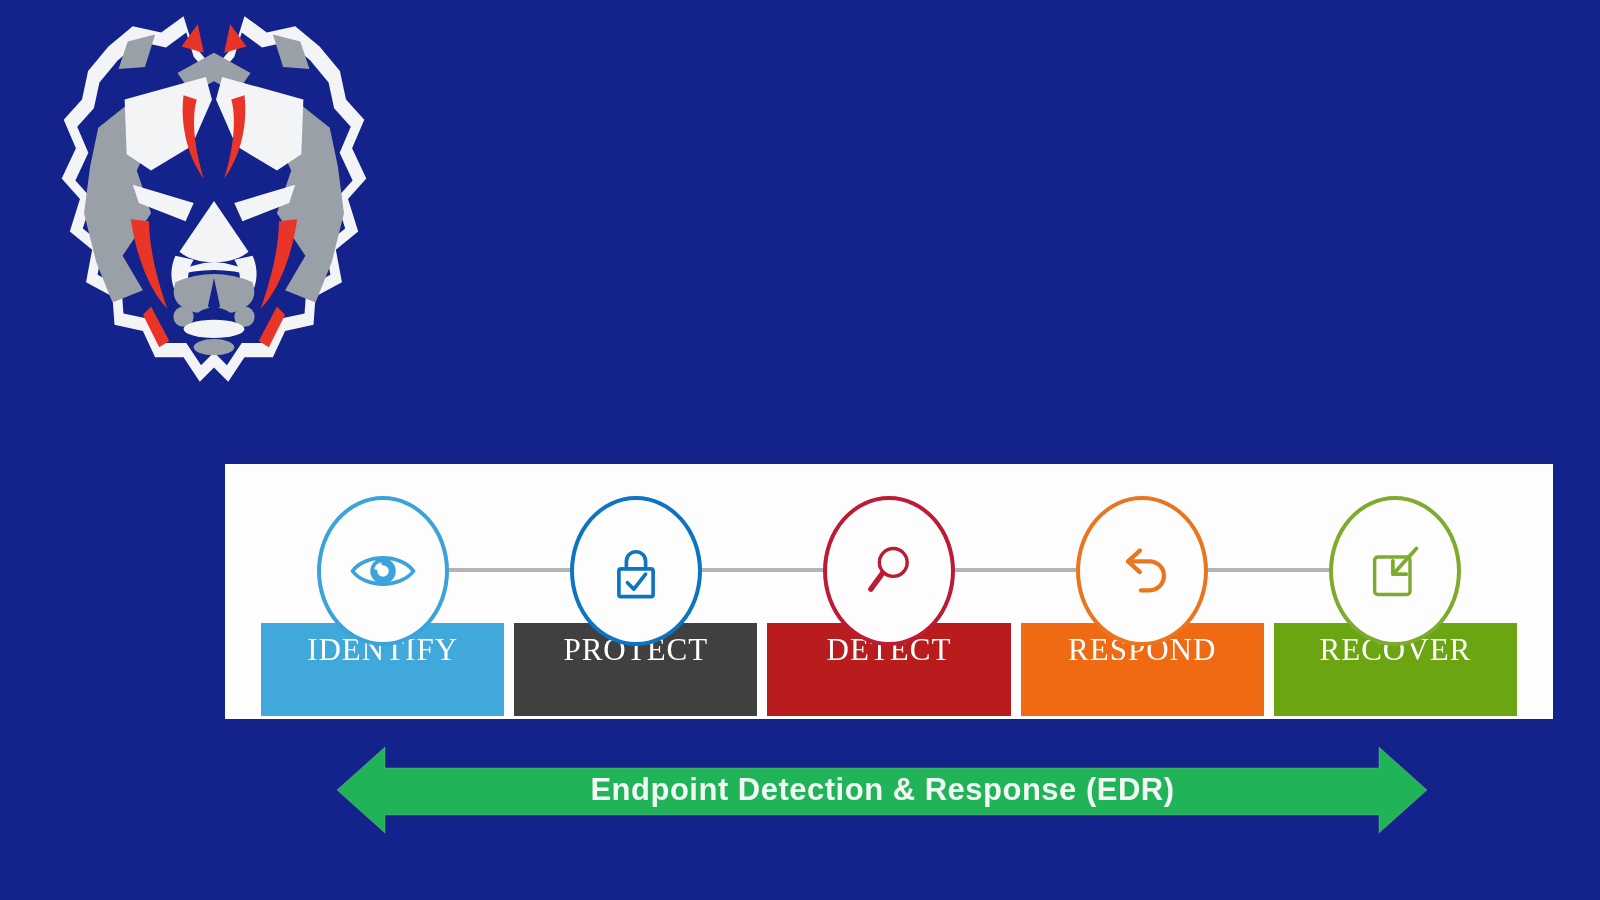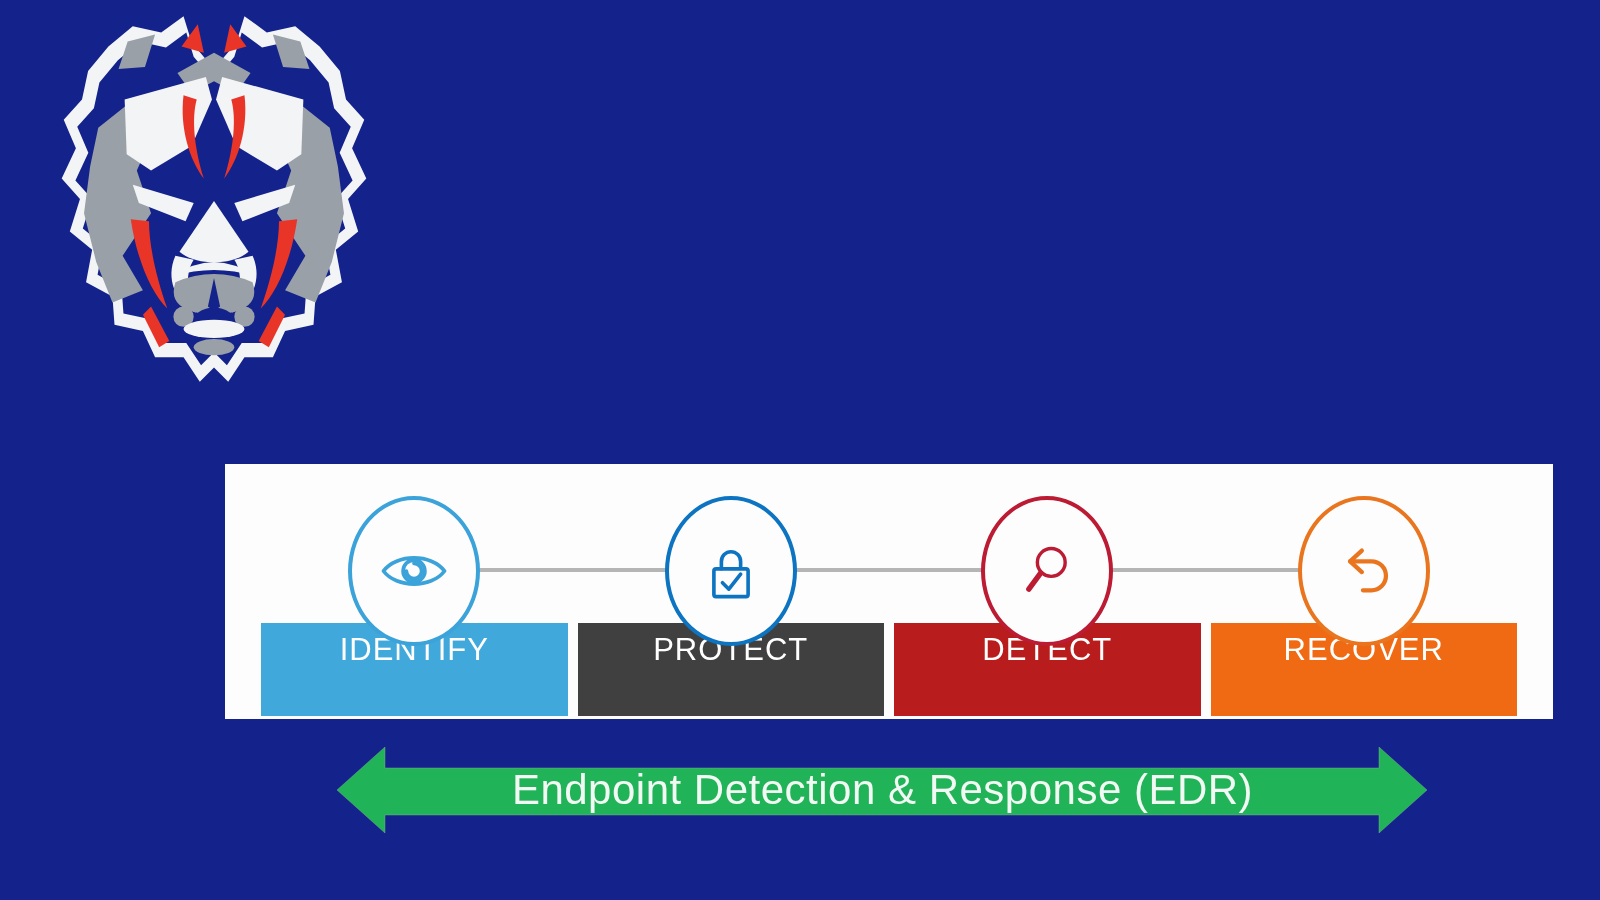--- a/index.html
+++ b/index.html
@@ -12,29 +12,29 @@
   
   .panel{position:absolute;left:225px;top:464px;width:1328px;height:255px;
          display:flex;gap:10px;padding:0 36px;box-sizing:border-box;}
   .connector{position:absolute;left:140px;right:150px;top:104px;height:4px;z-index:1;}
   .step{position:relative;flex:1;height:100%;}
   .circle{position:absolute;left:50%;top:32px;transform:translateX(-50%);
           width:132px;height:150px;border:4px solid currentColor;border-radius:50%;
           background:#fdfdfd;box-sizing:border-box;z-index:3;
           display:flex;align-items:center;justify-content:center;}
   .bar{position:absolute;left:0;right:0;bottom:3px;height:93px;z-index:2;
-       display:flex;align-items:center;justify-content:center;padding-bottom:39px;box-sizing:border-box;}
+       display:flex;align-items:center;justify-content:center;padding-bottom:39px;box-sizing:border-box;font-family:Liberation Serif, serif;}
   .bar span{font-size:31px;letter-spacing:1px;}
 
   
   .edr{position:absolute;left:330px;top:740px;width:1105px;height:100px;}
   .edr svg{position:absolute;left:0;top:0;}
   .edr-label{position:absolute;left:0;right:0;top:0;bottom:0;
              display:flex;align-items:center;justify-content:center;
-             font-size:42px;font-weight:400;letter-spacing:0.5px;text-align:right;}
+             font-size:31px;font-weight:700;letter-spacing:0.5px;text-align:right;}
 </style>
 </head>
 <body>
 
 <div class="stage" style="background: rgb(19, 35, 139);">
 
   <svg class="logo" viewBox="0 0 360 390">
     <g fill="#f3f4f6">
       <path id="bearOutline" d="M180 62 L158 36 L150 10 L128 26 L100 20 L76 40 L56 64 L50 92 L32 112 L44 140 L30 170 L48 190 L38 222 L60 240 L54 272 L80 286 L82 314 L110 320 L122 346 L150 346 L166 370 L180 356 L194 370 L210 346 L238 346 L250 320 L278 314 L280 286 L306 272 L300 240 L322 222 L312 190 L330 170 L316 140 L328 112 L310 92 L304 64 L284 40 L260 20 L232 26 L210 10 L202 36 Z"></path>
     </g>
@@ -118,24 +118,36 @@
     </div>
 
     <div class="step" style="color: rgb(233, 118, 31);">
       <div class="circle">
         <svg width="60" height="60" viewBox="0 0 56 56" fill="none" stroke="currentColor" stroke-width="4" stroke-linecap="round" stroke-linejoin="round">
           <path d="M26 9 L15 19 L26 29"></path>
           <path d="M15 19 H35 A13.5 13.5 0 0 1 35 46 H27"></path>
         </svg>
       </div>
       <div class="bar" style="background: rgb(240, 106, 19);">
+        <span style="color: rgb(255, 255, 255);">RESPOND</span>
+      </div>
+    </div>
+
+    <div class="step" style="color: rgb(124, 171, 45);">
+      <div class="circle">
+        <svg width="60" height="60" viewBox="0 0 56 56" fill="none" stroke="currentColor" stroke-linecap="round" stroke-linejoin="round">
+          <rect x="9" y="15" width="33" height="35" rx="3" stroke-width="3.2"></rect>
+          <path d="M48 7 L27 30" stroke-width="3.5"></path>
+          <path d="M26 18.5 V31 H38.5" stroke-width="3.5"></path>
+        </svg>
+      </div>
+      <div class="bar" style="background: rgb(107, 165, 17);">
         <span style="color: rgb(255, 255, 255);">RECOVER</span>
       </div>
     </div>
-
   </div>
 
   <div class="edr">
     <svg width="1105" height="100" viewBox="0 0 1105 100">
       <polygon stroke="#86a98e" stroke-opacity="0.45" stroke-width="1" points="7,50 55,7 55,28 1049,28 1049,7 1097,50 1049,93 1049,75 55,75 55,93" fill="#21b358"></polygon>
     </svg>
     <div class="edr-label" style="color: rgb(242, 248, 243);">Endpoint Detection &amp; Response (EDR)</div>
   </div>
 
 </div>

